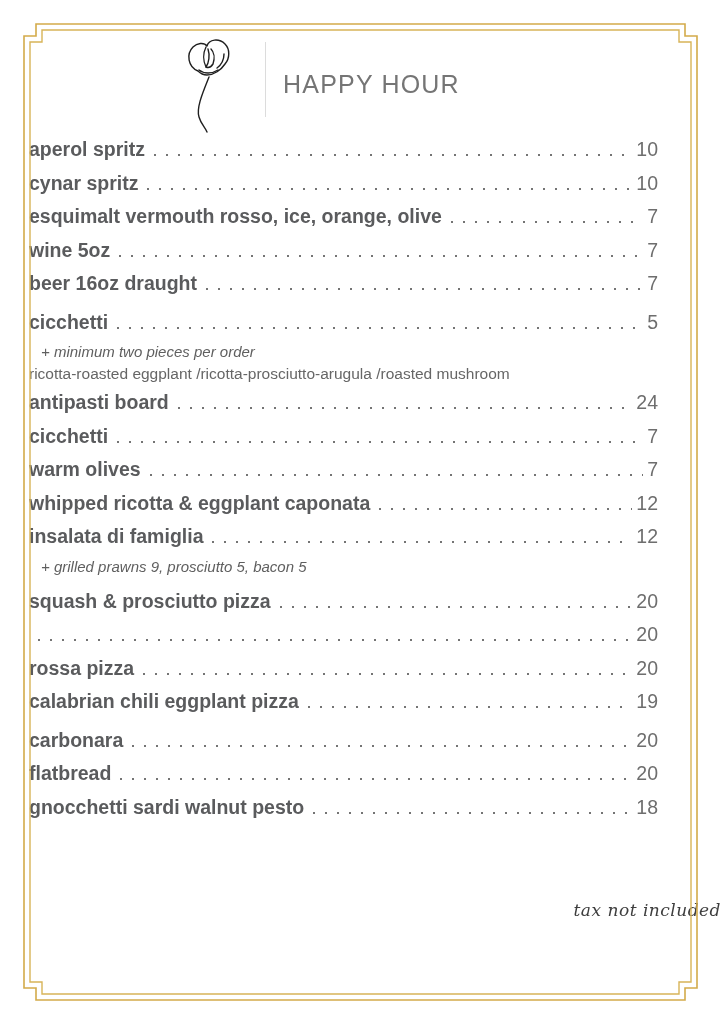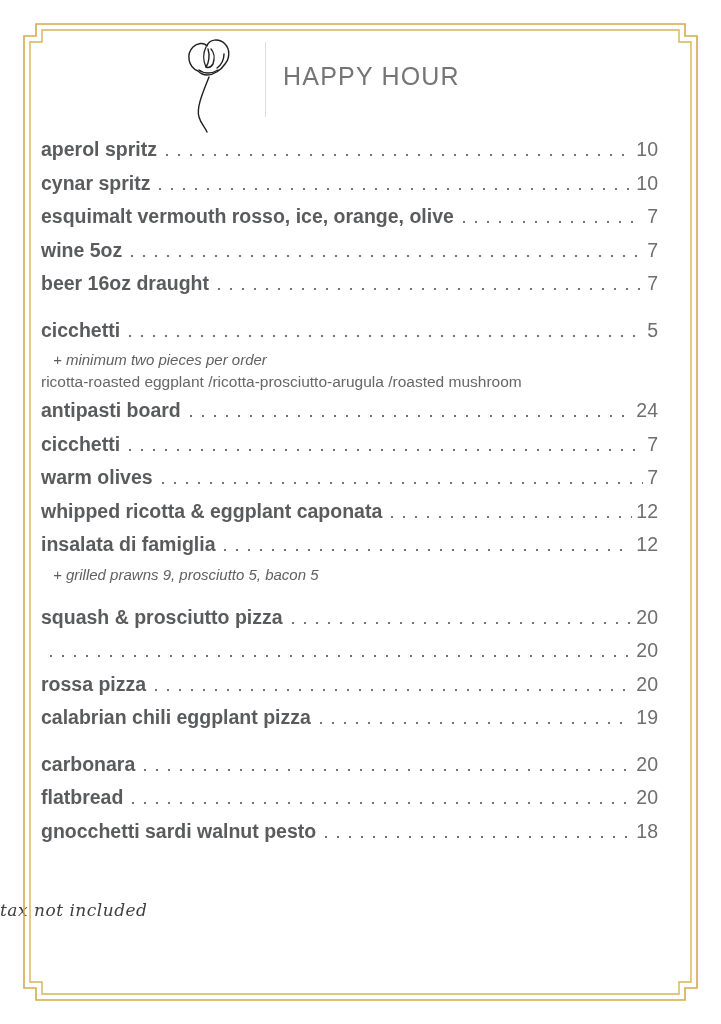--- a/index.html
+++ b/index.html
@@ -6,26 +6,26 @@
   .page{
     position:relative;width:721px;height:1024px;background:#ffffff;
     font-family:"Liberation Sans",sans-serif;overflow:hidden;
   }
   .border-svg{position:absolute;left:0;top:0;width:721px;height:1024px;pointer-events:none;}
   
   .header{position:relative;height:133px;}
   .flower{position:absolute;left:178px;top:36px;width:60px;height:97px;}
   .divider{position:absolute;left:265px;top:42px;width:1px;height:75px;background:#dcdcdc;}
   .title{
-    position:absolute;left:283px;top:62px;font-size:25px;letter-spacing:1.2px;
+    position:absolute;left:283px;top:70px;font-size:25px;letter-spacing:1.2px;
     color:#757575;font-weight:400;white-space:nowrap;
   }
   
-  .menu{padding:0 63px 0 41px;}
-  .section{margin-top:13px;}
+  .menu{padding:0 63px 0 29px;}
+  .section{margin-top:5px;}
   .section:first-child{margin-top:0;}
   .row{
     display:flex;align-items:baseline;line-height:33.5px;
     font-size:19.5px;font-weight:600;color:#5a5b5d;
   }
   .nm{white-space:nowrap;}
   .dots{
     flex:1 1 auto;height:2px;margin:0 4px 0 9px;
     background-image:repeating-linear-gradient(to right,#747474 0 2px,transparent 2px 12px);
   }
@@ -33,21 +33,21 @@
   .desc{
     font-size:15.5px;line-height:25px;color:#666666;
     font-weight:400;margin-top:-4px;white-space:nowrap;
   }
   .desc.note{
     font-style:italic;padding-left:12px;font-size:15px;line-height:26px;
     color:#5f5f5f;margin-top:0;
   }
   
   .footer{
-    margin-top:52px;text-align:left;
+    margin-top:76px;text-align:right;
     font-family:"DejaVu Serif",serif;font-style:italic;
     font-size:17px;color:#3e3e3e;letter-spacing:0.5px;
   }
 </style>
 </head>
 <body>
 
 <div class="page">
 
   <svg class="border-svg" viewBox="0 0 721 1024" xmlns="http://www.w3.org/2000/svg">

